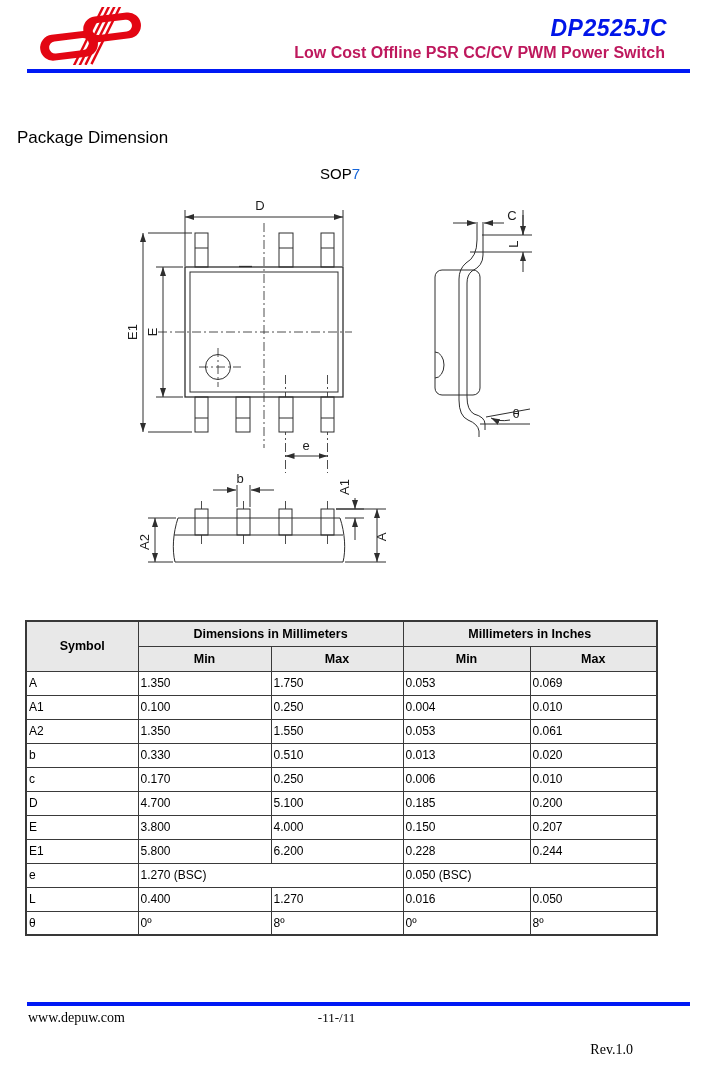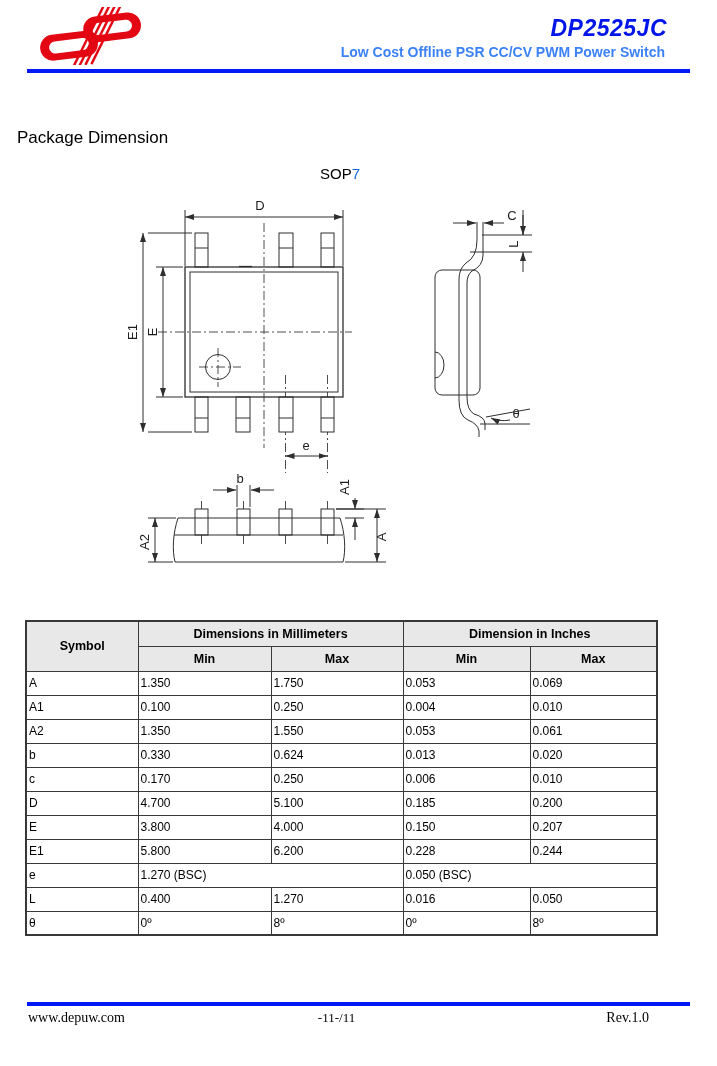--- a/index.html
+++ b/index.html
@@ -12,21 +12,21 @@
 
   
   #logo { position:absolute; left:34px; top:7px; width:114px; height:58px; }
   .part-number {
     position:absolute; top:15px; right:50px;
     font-size:23px; font-weight:bold; font-style:italic; color:#0015e8;
     letter-spacing:0.5px;
   }
   .subtitle {
     position:absolute; top:44px; right:52px;
-    font-size:14px; font-weight:bold; color:#3b82f6;
+    font-size:16px; font-weight:bold; color:#be185d;
   }
   .rule-blue {
     position:absolute; left:27px; width:663px; height:4px; background:#0019f5;
   }
   #rule-top { top:69px; }
   #rule-bottom { top:1002px; }
 
   
   .section-title {
     position:absolute; left:17px; top:128px;
@@ -61,21 +61,21 @@
   #dim-table th { background:#e8e8e8; font-weight:bold; height:25px; font-size:12.5px; }
   #dim-table td { background:#ffffff; font-weight:normal; height:24px; }
 
   
   .footer-text {
     position:absolute; top:1010px; font-family:"Liberation Serif","DejaVu Serif",serif;
     font-size:14px; color:#000;
   }
   #footer-site { left:28px; }
   #footer-page { left:0; width:673px; text-align:center; font-size:13px; }
-  #footer-rev  { right:68px; }
+  #footer-rev  { right:84px;margin-top:32px; }
 </style>
 </head>
 <body>
 
 <div id="page">
 
   <div id="logo">
     <svg width="114" height="58" viewBox="0 0 114 58">
       <g transform="rotate(-7 57 29)">
         <rect x="50" y="10" width="58" height="26" rx="13" fill="#e30613"></rect>
@@ -266,21 +266,21 @@
       <col style="width:112px">
         <col style="width:133px">
         <col style="width:132px">
       <col style="width:127px">
         <col style="width:127px">
     </colgroup>
     <thead>
       <tr>
         <th rowspan="2">Symbol</th>
         <th colspan="2">Dimensions in Millimeters</th>
-        <th colspan="2">Dimension in Inches</th>
+        <th colspan="2">Millimeters in Inches</th>
       </tr>
       <tr>
         <th>Min</th>
         <th>Max</th>
         <th>Min</th>
         <th>Max</th>
       </tr>
     </thead>
     <tbody>
       <tr>
@@ -300,21 +300,21 @@
       <tr>
         <td>A2</td>
         <td>1.350</td>
         <td>1.550</td>
         <td>0.053</td>
         <td>0.061</td>
       </tr>
       <tr>
         <td>b</td>
         <td>0.330</td>
-        <td>0.624</td>
+        <td>0.510</td>
         <td>0.013</td>
         <td>0.020</td>
       </tr>
       <tr>
         <td>c</td>
         <td>0.170</td>
         <td>0.250</td>
         <td>0.006</td>
         <td>0.010</td>
       </tr>

